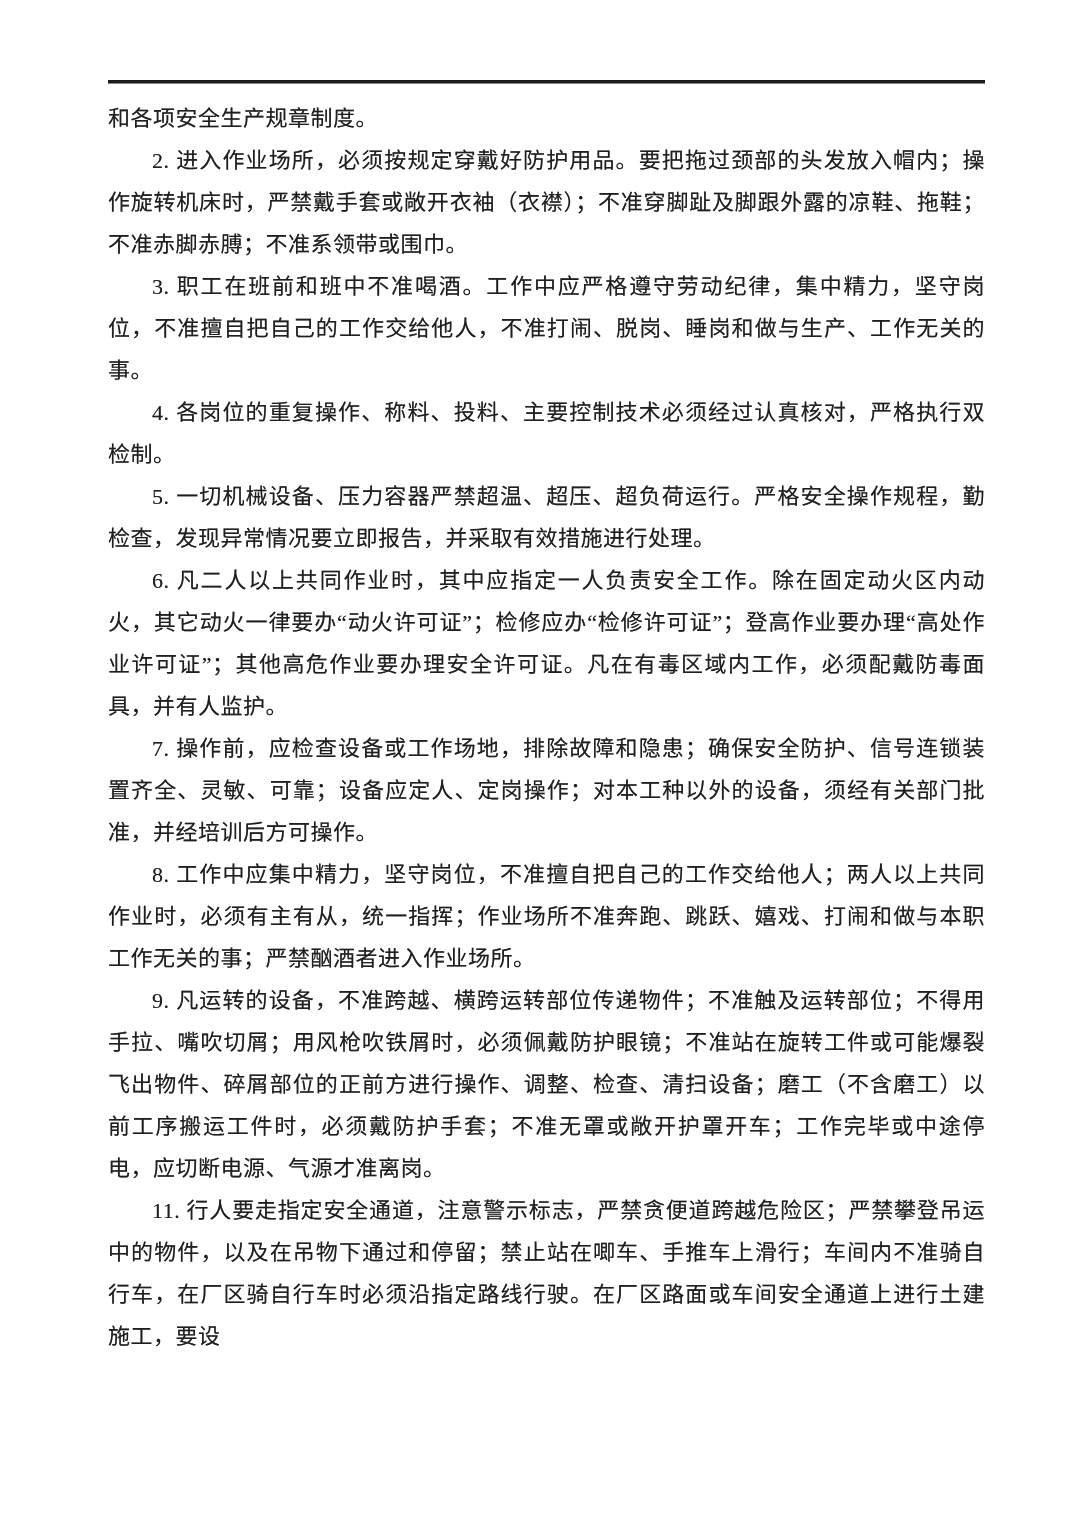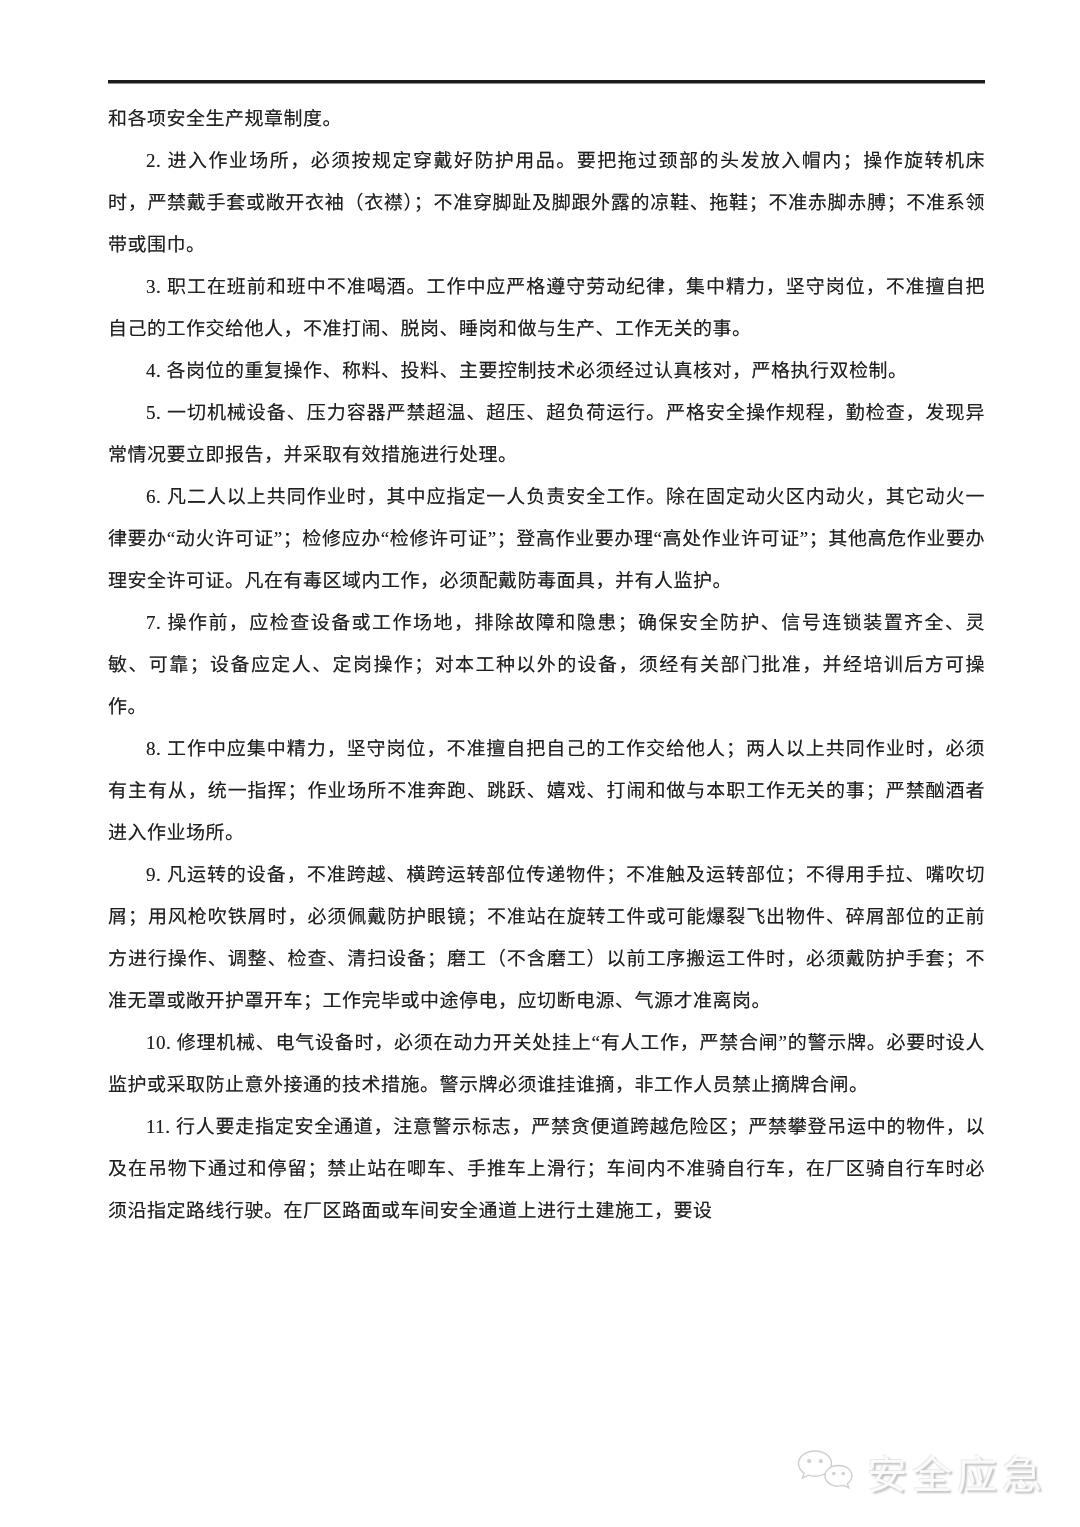--- a/index.html
+++ b/index.html
@@ -21,21 +21,21 @@
     top: 80px;
     width: 877px;
   }
   .divider {
     width: 100%;
     height: 4px;
     background: linear-gradient(#1c1c1c 0, #1c1c1c 72%, #8a8a8a 72%, #8a8a8a 100%);
     margin-bottom: 14px;
   }
   .doc p {
-    font-size: 19px;
+    font-size: 22px;
     line-height: 42px;
     color: #1f1f1f;
     text-align: justify;
     text-indent: 2em;
     letter-spacing: 0.5px;
     text-shadow: 0 0 0.6px rgba(30,30,30,0.55);
     word-break: break-all;
   }
   .doc p.no-indent { text-indent: 0; }
   .watermark {
@@ -68,36 +68,18 @@
     <div class="doc">
       <p class="no-indent">和各项安全生产规章制度。</p>
       <p>2. 进入作业场所，必须按规定穿戴好防护用品。要把拖过颈部的头发放入帽内；操作旋转机床时，严禁戴手套或敞开衣袖（衣襟）；不准穿脚趾及脚跟外露的凉鞋、拖鞋；不准赤脚赤膊；不准系领带或围巾。</p>
       <p>3. 职工在班前和班中不准喝酒。工作中应严格遵守劳动纪律，集中精力，坚守岗位，不准擅自把自己的工作交给他人，不准打闹、脱岗、睡岗和做与生产、工作无关的事。</p>
       <p>4. 各岗位的重复操作、称料、投料、主要控制技术必须经过认真核对，严格执行双检制。</p>
       <p>5. 一切机械设备、压力容器严禁超温、超压、超负荷运行。严格安全操作规程，勤检查，发现异常情况要立即报告，并采取有效措施进行处理。</p>
       <p>6. 凡二人以上共同作业时，其中应指定一人负责安全工作。除在固定动火区内动火，其它动火一律要办“动火许可证”；检修应办“检修许可证”；登高作业要办理“高处作业许可证”；其他高危作业要办理安全许可证。凡在有毒区域内工作，必须配戴防毒面具，并有人监护。</p>
       <p>7. 操作前，应检查设备或工作场地，排除故障和隐患；确保安全防护、信号连锁装置齐全、灵敏、可靠；设备应定人、定岗操作；对本工种以外的设备，须经有关部门批准，并经培训后方可操作。</p>
       <p>8. 工作中应集中精力，坚守岗位，不准擅自把自己的工作交给他人；两人以上共同作业时，必须有主有从，统一指挥；作业场所不准奔跑、跳跃、嬉戏、打闹和做与本职工作无关的事；严禁酗酒者进入作业场所。</p>
       <p>9. 凡运转的设备，不准跨越、横跨运转部位传递物件；不准触及运转部位；不得用手拉、嘴吹切屑；用风枪吹铁屑时，必须佩戴防护眼镜；不准站在旋转工件或可能爆裂飞出物件、碎屑部位的正前方进行操作、调整、检查、清扫设备；磨工（不含磨工）以前工序搬运工件时，必须戴防护手套；不准无罩或敞开护罩开车；工作完毕或中途停电，应切断电源、气源才准离岗。</p>
-      <p>10. 修理机械、电气设备时，必须在动力开关处挂上“有人工作，严禁合闸”的警示牌。必要时设人监护或采取防止意外接通的技术措施。警示牌必须谁挂谁摘，非工作人员禁止摘牌合闸。</p>
       <p>11. 行人要走指定安全通道，注意警示标志，严禁贪便道跨越危险区；严禁攀登吊运中的物件，以及在吊物下通过和停留；禁止站在唧车、手推车上滑行；车间内不准骑自行车，在厂区骑自行车时必须沿指定路线行驶。在厂区路面或车间安全通道上进行土建施工，要设</p>
     </div>
   </div>
 
-  <div class="watermark">
-    <span class="wm-icon">
-      <svg width="62" height="48" viewBox="0 0 62 48" xmlns="http://www.w3.org/2000/svg">
-        <g fill="#ffffff" stroke="#cfcfcf" stroke-width="1.4">
-          <path d="M20 3 C10.5 3 3.5 8.6 3.5 15.6 C3.5 19.5 5.7 22.9 9.1 25.1 L7.4 30.2 L13.2 27.2 C15.3 27.8 17.6 28.2 20 28.2 C29.5 28.2 36.5 22.6 36.5 15.6 C36.5 8.6 29.5 3 20 3 Z"></path>
-          <path d="M43.5 17.5 C35.7 17.5 30 22.1 30 27.8 C30 33.5 35.7 38.1 43.5 38.1 C45.4 38.1 47.2 37.8 48.9 37.3 L53.8 39.8 L52.3 35.6 C55.1 33.7 57 30.9 57 27.8 C57 22.1 51.3 17.5 43.5 17.5 Z"></path>
-        </g>
-        <g fill="#d2d2d2">
-          <circle cx="14.2" cy="13.2" r="2.1"></circle>
-          <circle cx="25.8" cy="13.2" r="2.1"></circle>
-          <circle cx="38.8" cy="25.6" r="1.8"></circle>
-          <circle cx="48.2" cy="25.6" r="1.8"></circle>
-        </g>
-      </svg>
-    </span>
-    <span class="wm-text">安全应急</span>
-  </div>
 
 </div>
 
 </body></html>

